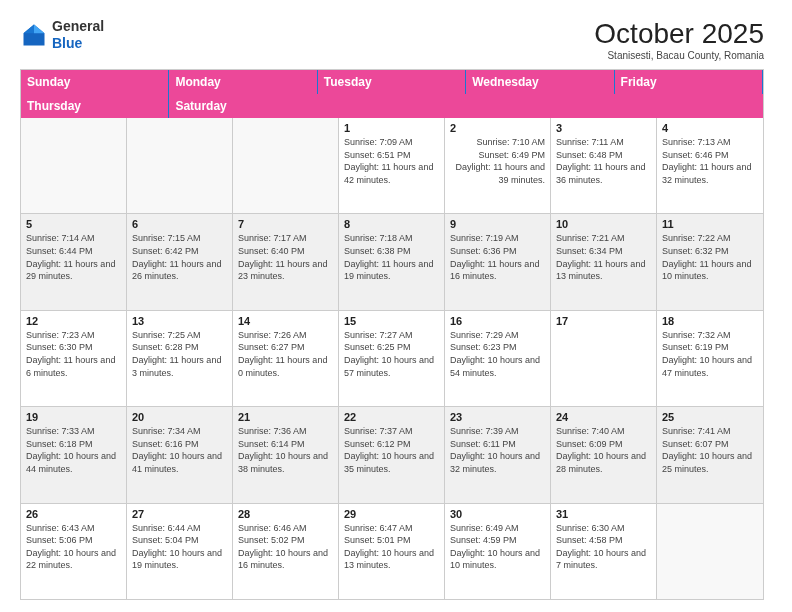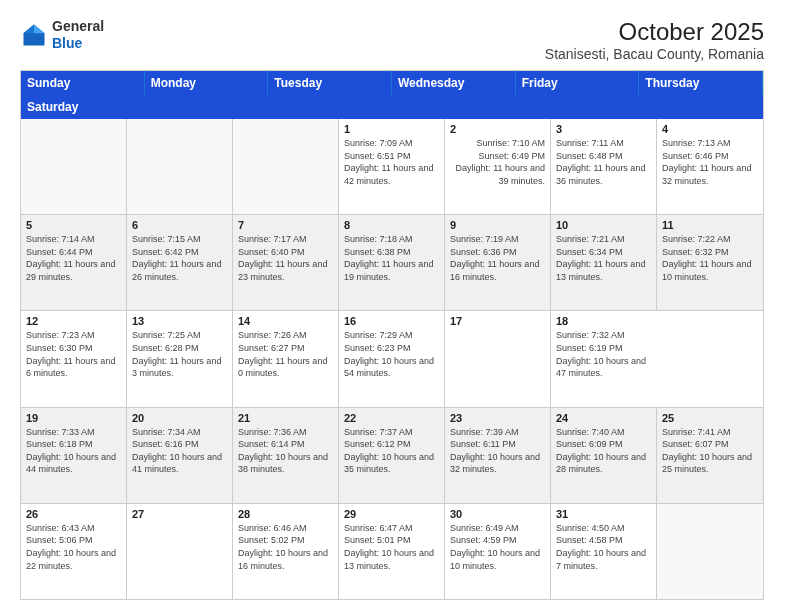--- a/index.html
+++ b/index.html
@@ -41,38 +41,38 @@
       font-weight: bold;
     }
     .logo-icon {
       width: 28px;
       height: 28px;
     }
     .title-block {
       text-align: right;
     }
     .month-title {
-      font-size: 24px;
+      font-size: 28px;
       font-weight: normal;
       color: #222;
     }
     .location {
-      font-size: 14px;
+      font-size: 10px;
       color: #444;
     }
     .calendar {
       flex: 1;
       display: flex;
       flex-direction: column;
       border: 1px solid #ccc;
     }
     .cal-header-row {
       display: grid;
-      grid-template-columns: repeat(6, 1fr);
-      background: #1d4ed8;
+      grid-template-columns: repeat(5, 1fr);
+      background: #ec4899;
     }
     .cal-header-cell {
       color: #fff;
       font-size: 12px;
       font-weight: bold;
       padding: 5px 6px;
       border-right: 1px solid #1976d2;
       text-align: left;
     }
     .cal-header-cell:last-child { border-right: none; }
@@ -233,20 +233,26 @@
 Sunset: 6:28 PM
 Daylight: 11 hours and 3 minutes.</div>
           </div>
           <div class="cal-cell">
             <div class="day-number">14</div>
             <div class="cell-info" style="white-space: pre-line;">Sunrise: 7:26 AM
 Sunset: 6:27 PM
 Daylight: 11 hours and 0 minutes.</div>
           </div>
           <div class="cal-cell">
+            <div class="day-number">15</div>
+            <div class="cell-info" style="white-space: pre-line;">Sunrise: 7:27 AM
+Sunset: 6:25 PM
+Daylight: 10 hours and 57 minutes.</div>
+          </div>
+          <div class="cal-cell">
             <div class="day-number">16</div>
             <div class="cell-info" style="white-space: pre-line;">Sunrise: 7:29 AM
 Sunset: 6:23 PM
 Daylight: 10 hours and 54 minutes.</div>
           </div>
           <div class="cal-cell">
             <div class="day-number">17</div>
           </div>
           <div class="cal-cell">
             <div class="day-number">18</div>
@@ -301,20 +307,23 @@
         </div>
         <div class="cal-row">
           <div class="cal-cell">
             <div class="day-number">26</div>
             <div class="cell-info" style="white-space: pre-line;">Sunrise: 6:43 AM
 Sunset: 5:06 PM
 Daylight: 10 hours and 22 minutes.</div>
           </div>
           <div class="cal-cell">
             <div class="day-number">27</div>
+            <div class="cell-info" style="white-space: pre-line;">Sunrise: 6:44 AM
+Sunset: 5:04 PM
+Daylight: 10 hours and 19 minutes.</div>
           </div>
           <div class="cal-cell">
             <div class="day-number">28</div>
             <div class="cell-info" style="white-space: pre-line;">Sunrise: 6:46 AM
 Sunset: 5:02 PM
 Daylight: 10 hours and 16 minutes.</div>
           </div>
           <div class="cal-cell">
             <div class="day-number">29</div>
             <div class="cell-info" style="white-space: pre-line;">Sunrise: 6:47 AM
@@ -322,21 +331,21 @@
 Daylight: 10 hours and 13 minutes.</div>
           </div>
           <div class="cal-cell">
             <div class="day-number">30</div>
             <div class="cell-info" style="white-space: pre-line;">Sunrise: 6:49 AM
 Sunset: 4:59 PM
 Daylight: 10 hours and 10 minutes.</div>
           </div>
           <div class="cal-cell">
             <div class="day-number">31</div>
-            <div class="cell-info" style="white-space: pre-line;">Sunrise: 4:50 AM
+            <div class="cell-info" style="white-space: pre-line;">Sunrise: 6:30 AM
 Sunset: 4:58 PM
 Daylight: 10 hours and 7 minutes.</div>
           </div>
           <div class="cal-cell empty"></div>
         </div>
       </div>
   </div>
 </div>
 
 </body></html>

